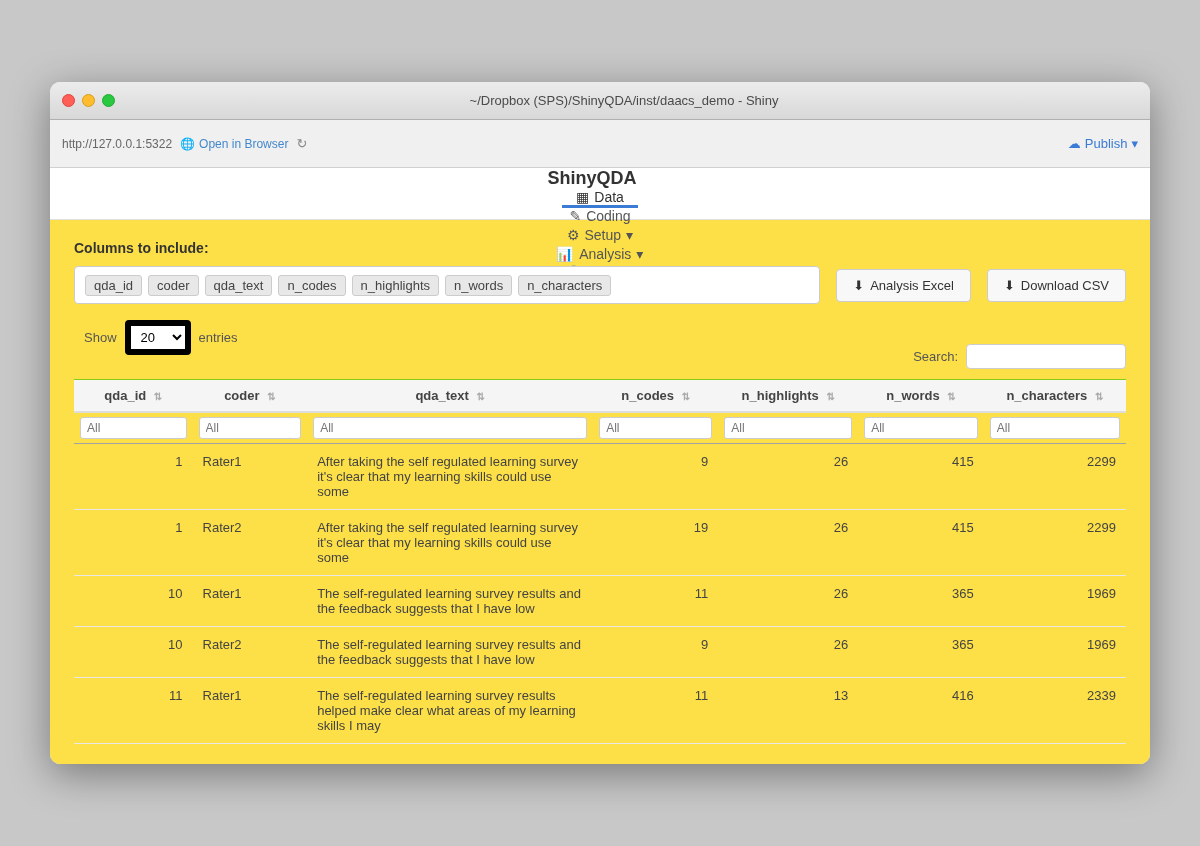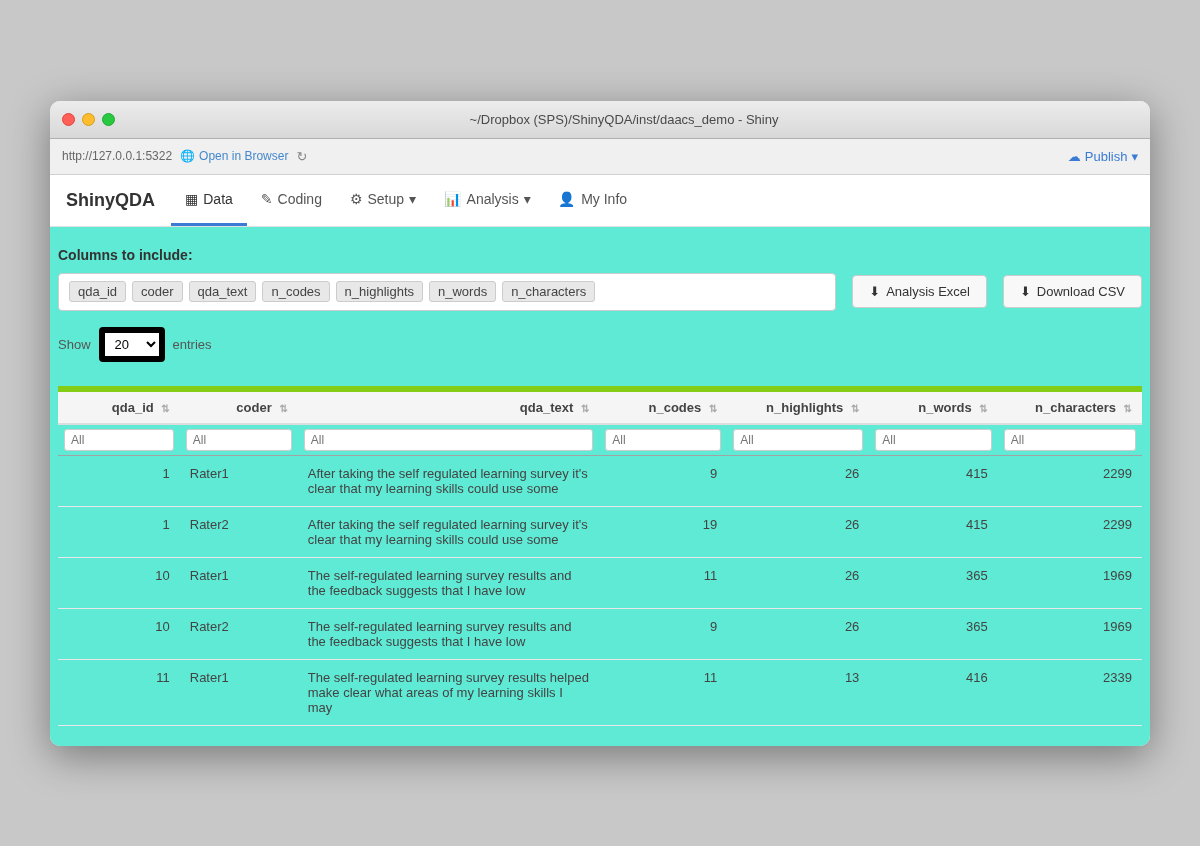--- a/index.html
+++ b/index.html
@@ -44,21 +44,21 @@
       position: absolute;
       left: 50%;
       transform: translateX(-50%);
       font-size: 13px;
       color: #4a4a4a;
       font-weight: 500;
       margin-left: 24px;
     }
     .browser-bar {
       background: #f0f0f0;
-      height: 36px;
+      height: 48px;
       display: flex;
       align-items: center;
       padding: 0 12px;
       gap: 8px;
       border-bottom: 1px solid #d0d0d0;
     }
     .browser-url {
       font-size: 12px;
       color: #666;
     }
@@ -93,20 +93,21 @@
       font-weight: 500;
     }
     .nav-bar {
       background: #ffffff;
       height: 52px;
       display: flex;
       align-items: center;
       padding: 0 16px;
       gap: 0;
       border-bottom: 1px solid #e0e0e0;
+      flex-direction: column;
     }
     .app-title {
       font-size: 18px;
       font-weight: 600;
       color: #333;
       margin-right: 16px;
     }
     .nav-item {
       display: flex;
       align-items: center;
@@ -118,22 +119,22 @@
       cursor: pointer;
       border-bottom: 3px solid transparent;
       text-decoration: none;
     }
     .nav-item.active {
       color: #333;
       border-bottom: 3px solid #3a7bd5;
       font-weight: 500;
     }
     .content {
-      background: #5eead4;
-      padding: 20px 8px;
+      background: #fde047;
+      padding: 20px 24px;
     }
     .columns-label {
       font-size: 14px;
       font-weight: 600;
       color: #333;
       margin-bottom: 10px;
     }
     .controls-row {
       display: flex;
       align-items: center;
@@ -203,32 +204,33 @@
       border-radius: 4px;
       padding: 4px 8px;
       font-size: 13px;
       width: 160px;
     }
     .table-controls {
       display: flex;
       align-items: flex-end;
       justify-content: space-between;
       margin-bottom: 10px;
+      margin-left: 10px;
     }
     table {
       width: 100%;
       border-collapse: collapse;
       font-size: 13px;
     }
     thead th {
       background: #f5f5f5;
-      border-top: 6px solid #84cc16;
+      border-top: 1px solid #84cc16;
       border-bottom: 2px solid #ddd;
       padding: 8px 10px;
-      text-align: right;
+      text-align: center;
       color: #444;
       font-weight: 600;
       white-space: nowrap;
       position: relative;
     }
     thead th .sort-arrows {
       margin-left: 4px;
       color: #aaa;
       font-size: 10px;
     }
@@ -335,20 +337,24 @@
     </div>
 
     <div class="table-controls">
       <div class="show-entries-row">
         <span class="show-label">Show</span>
         <select class="entries-select" id="entries-select">
           
         <option value="10">10</option><option value="20" selected="">20</option><option value="25">25</option><option value="50">50</option><option value="100">100</option></select>
         <span class="show-label">entries</span>
       </div>
+      <div class="search-row">
+        <span>Search:</span>
+        <input type="text" class="search-input" id="search-input" style="">
+      </div>
     </div>
 
     <table id="data-table">
       <thead>
         <tr id="header-row">
 
         <th>qda_id <span class="sort-arrows">⇅</span></th>
             <th>coder <span class="sort-arrows">⇅</span></th>
             <th>qda_text <span class="sort-arrows">⇅</span></th>
             <th>n_codes <span class="sort-arrows">⇅</span></th>

